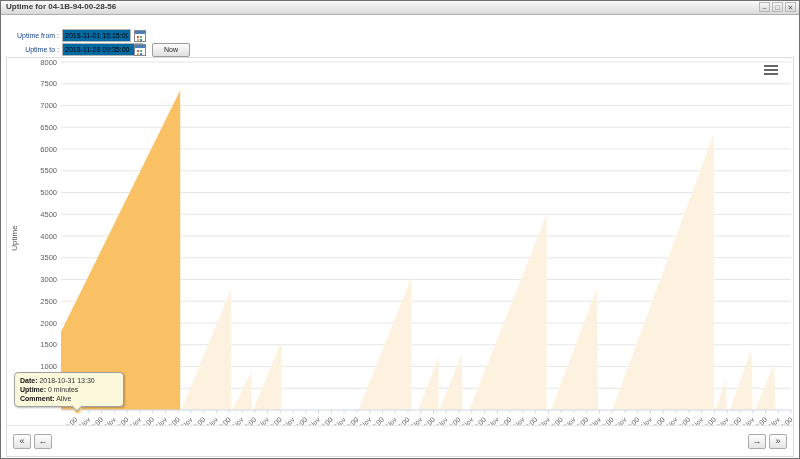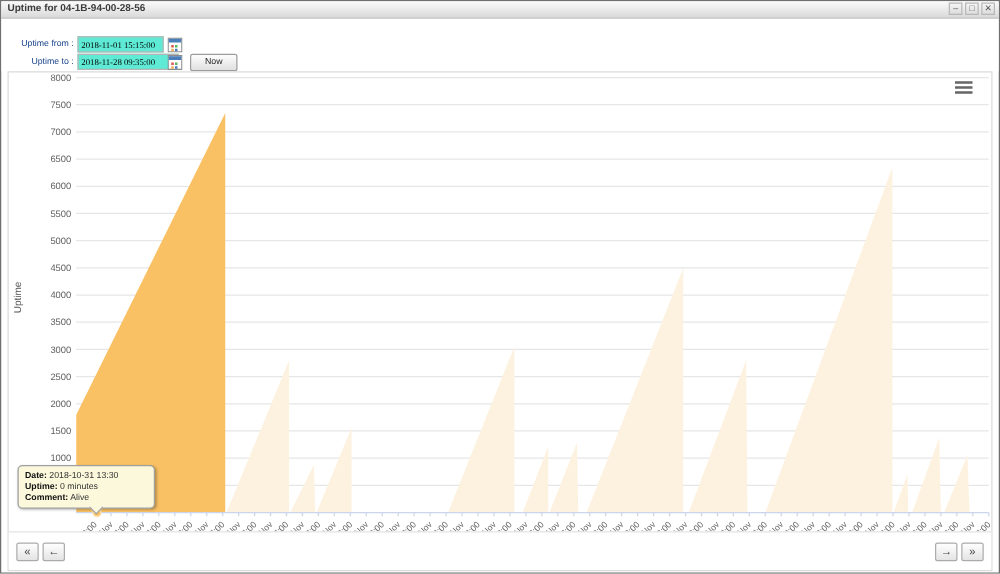--- a/index.html
+++ b/index.html
@@ -8,21 +8,21 @@
   .titlebar{position:absolute;left:0;top:0;width:100%;height:13px;
     background:linear-gradient(#fbfbfb,#d9d9d9);border-bottom:1px solid #b0b0b0;}
   .titlebar .ttl{position:absolute;left:5px;top:1px;font-size:8px;font-weight:bold;color:#3b3b3b;}
   .winctrls{position:absolute;right:3px;top:1px;display:flex;gap:2px;}
   .wbtn{width:11px;height:10px;border:1px solid #b7b7b7;background:linear-gradient(#f6f6f6,#dcdcdc);
     font-size:7px;line-height:9px;text-align:center;color:#555;box-sizing:border-box;}
   
   .form{position:absolute;left:0;top:14px;width:100%;height:42px;background:#fff;}
   .flabel{position:absolute;font-size:7px;color:#15428b;text-align:right;}
   .tfield{position:absolute;height:13px;border:1px solid #b5b5b5;font-size:7px;padding:0 2px;
-    box-sizing:border-box;color:#000;font-family:Liberation Serif, serif;background:#5eead4;}
+    box-sizing:border-box;color:#000;font-family:Liberation Sans, sans-serif;background:#0369a1;}
   .calbtn{position:absolute;width:12px;height:12px;border:0;background:none;padding:0;}
   .btn{position:absolute;height:14px;border:1px solid #9d9d9d;border-radius:2px;
     background:linear-gradient(#fdfdfd,#e0e0e0);font-size:7px;color:#222;text-align:center;
     line-height:12px;box-sizing:border-box;font-family:"Liberation Sans",sans-serif;padding:0;}
   .btn:disabled,.btn.disabled{color:#a0a0a0;border-color:#c7c7c7;background:#f3f3f3;}
   .select{position:absolute;height:13px;border:1px solid #b5b5b5;background:#fff;font-size:7px;
     box-sizing:border-box;line-height:11px;padding-left:3px;color:#000;}
   .select .arr{position:absolute;right:1px;top:0;font-size:6px;color:#555;}
   .cb{position:absolute;width:10px;height:10px;border:1px solid #8f8f8f;background:#fff;
     box-sizing:border-box;font-size:8px;line-height:9px;text-align:center;color:#1c5fbf;}

